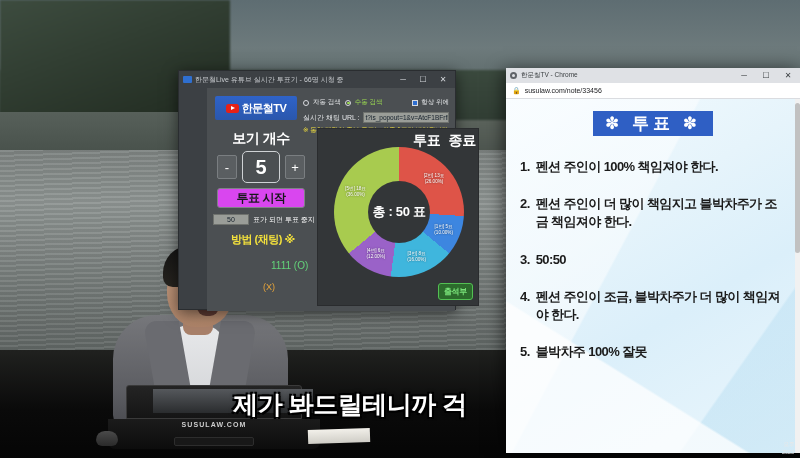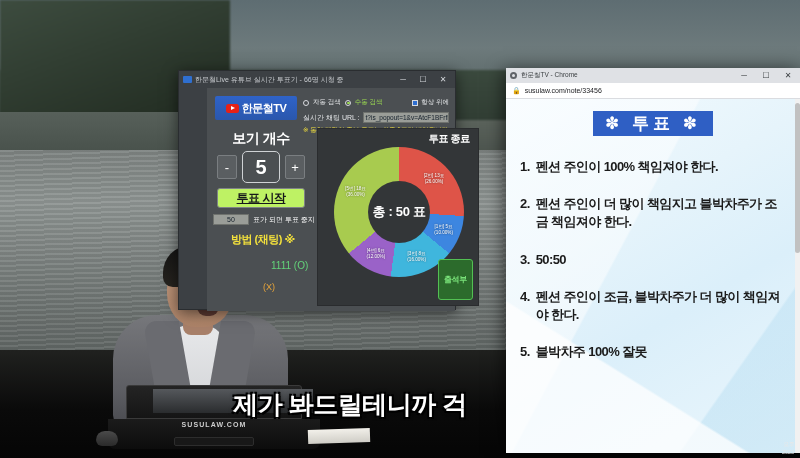--- a/index.html
+++ b/index.html
@@ -144,39 +144,39 @@
     font-size:6.5px;color:#15202b;display:flex;align-items:center;padding:0 2px;
     overflow:hidden;white-space:nowrap;
   }
   .va-warn{position:absolute;left:96px;top:38px;font-size:6.5px;color:#f2e03c;white-space:nowrap;}
 
   .va-count-label{position:absolute;left:6px;top:42px;width:96px;text-align:center;color:#fff;font-size:14px;font-weight:bold;letter-spacing:-.5px;}
   .va-stepper{position:absolute;left:10px;top:62px;width:88px;height:34px;display:flex;align-items:center;justify-content:space-between;}
   .st-btn{width:20px;height:24px;background:#5a5e61;border:1px solid #7a7e81;color:#fff;font-size:13px;display:flex;align-items:center;justify-content:center;border-radius:2px;}
   .st-val{width:38px;height:32px;background:#4b4f52;border:1.4px solid #cfd2d5;border-radius:5px;color:#fff;font-size:20px;font-weight:bold;display:flex;align-items:center;justify-content:center;}
 
-  .va-start{position:absolute;left:10px;top:100px;width:88px;height:20px;background:#bef264;border:1px solid #7f8386;border-radius:3px;color:#16181a;font-size:12px;font-weight:bold;display:flex;align-items:center;justify-content:center;letter-spacing:-.5px;text-decoration:underline;}
+  .va-start{position:absolute;left:10px;top:100px;width:88px;height:20px;background:#d946ef;border:1px solid #7f8386;border-radius:3px;color:#16181a;font-size:12px;font-weight:bold;display:flex;align-items:center;justify-content:center;letter-spacing:-.5px;}
 
   .va-stoprow{position:absolute;left:6px;top:126px;right:6px;display:flex;align-items:center;gap:4px;}
   .va-stopinput{width:36px;height:11px;background:#9a9d98;border:1px solid #6f726e;color:#15202b;font-size:7px;display:flex;align-items:center;justify-content:center;}
   .va-stoptxt{font-size:7px;color:#ffffff;white-space:nowrap;}
 
   .va-method{position:absolute;left:24px;top:144px;font-size:11px;font-weight:bold;color:#f2e03c;white-space:nowrap;letter-spacing:-.5px;}
   .va-o{position:absolute;left:64px;top:172px;font-size:10px;color:#63d47a;white-space:nowrap;text-align:right;}
   .va-x{position:absolute;left:56px;top:194px;font-size:9px;color:#e8a53a;white-space:nowrap;}
 
   
   .chart-panel{position:absolute;left:110px;top:40px;width:162px;height:178px;background:#333638;border:1px solid #2a2c2e;}
-  .chart-status{position:absolute;right:8px;top:3px;color:#ffffff;font-size:10px;font-weight:bold;letter-spacing:-.3px;}
+  .chart-status{position:absolute;right:2px;top:3px;color:#ffffff;font-size:14px;font-weight:bold;letter-spacing:-.3px;font-family:Liberation Mono, monospace;}
   .donut-wrap{position:absolute;left:16px;top:18px;width:130px;height:130px;}
   .donut{width:130px;height:130px;border-radius:50%;position:relative;}
   .donut-hole{position:absolute;left:34px;top:34px;width:62px;height:62px;background:#333638;border-radius:50%;display:flex;align-items:center;justify-content:center;}
   .donut-total{color:#ffffff;font-size:13px;font-weight:bold;letter-spacing:-.3px;white-space:nowrap;}
   .slice-label{position:absolute;color:#ffffff;font-size:4.6px;line-height:1.35;text-align:center;white-space:nowrap;text-shadow:0 0 2px rgba(0,0,0,.55);}
-  .attend-btn{position:absolute;right:5px;bottom:5px;background:#2c6b2c;border:1px solid #53c053;border-radius:3px;color:#79e279;font-size:8px;font-weight:bold;padding:14px 5px;letter-spacing:-.3px;}
+  .attend-btn{position:absolute;right:5px;bottom:5px;background:#2c6b2c;border:1px solid #53c053;border-radius:3px;color:#79e279;font-size:8px;font-weight:bold;padding:2px 5px;letter-spacing:-.3px;}
 
   
   #chrome{
     position:absolute; left:506px; top:68px; width:294px; height:385px;
     background:#ffffff; box-shadow:-3px 2px 16px rgba(0,0,0,.55);
   }
   .cr-title{height:15px;background:#dfe1e5;display:flex;align-items:center;padding:0 1px 0 4px;}
   .cr-fav{width:7px;height:7px;border-radius:50%;background:#5f6368;margin-right:4px;flex:0 0 auto;position:relative;}
   .cr-fav:after{content:"";position:absolute;left:2px;top:2px;width:3px;height:3px;background:#dfe1e5;border-radius:50%;}
   .cr-ttext{flex:1;font-size:6.5px;color:#3c4043;white-space:nowrap;overflow:hidden;}

